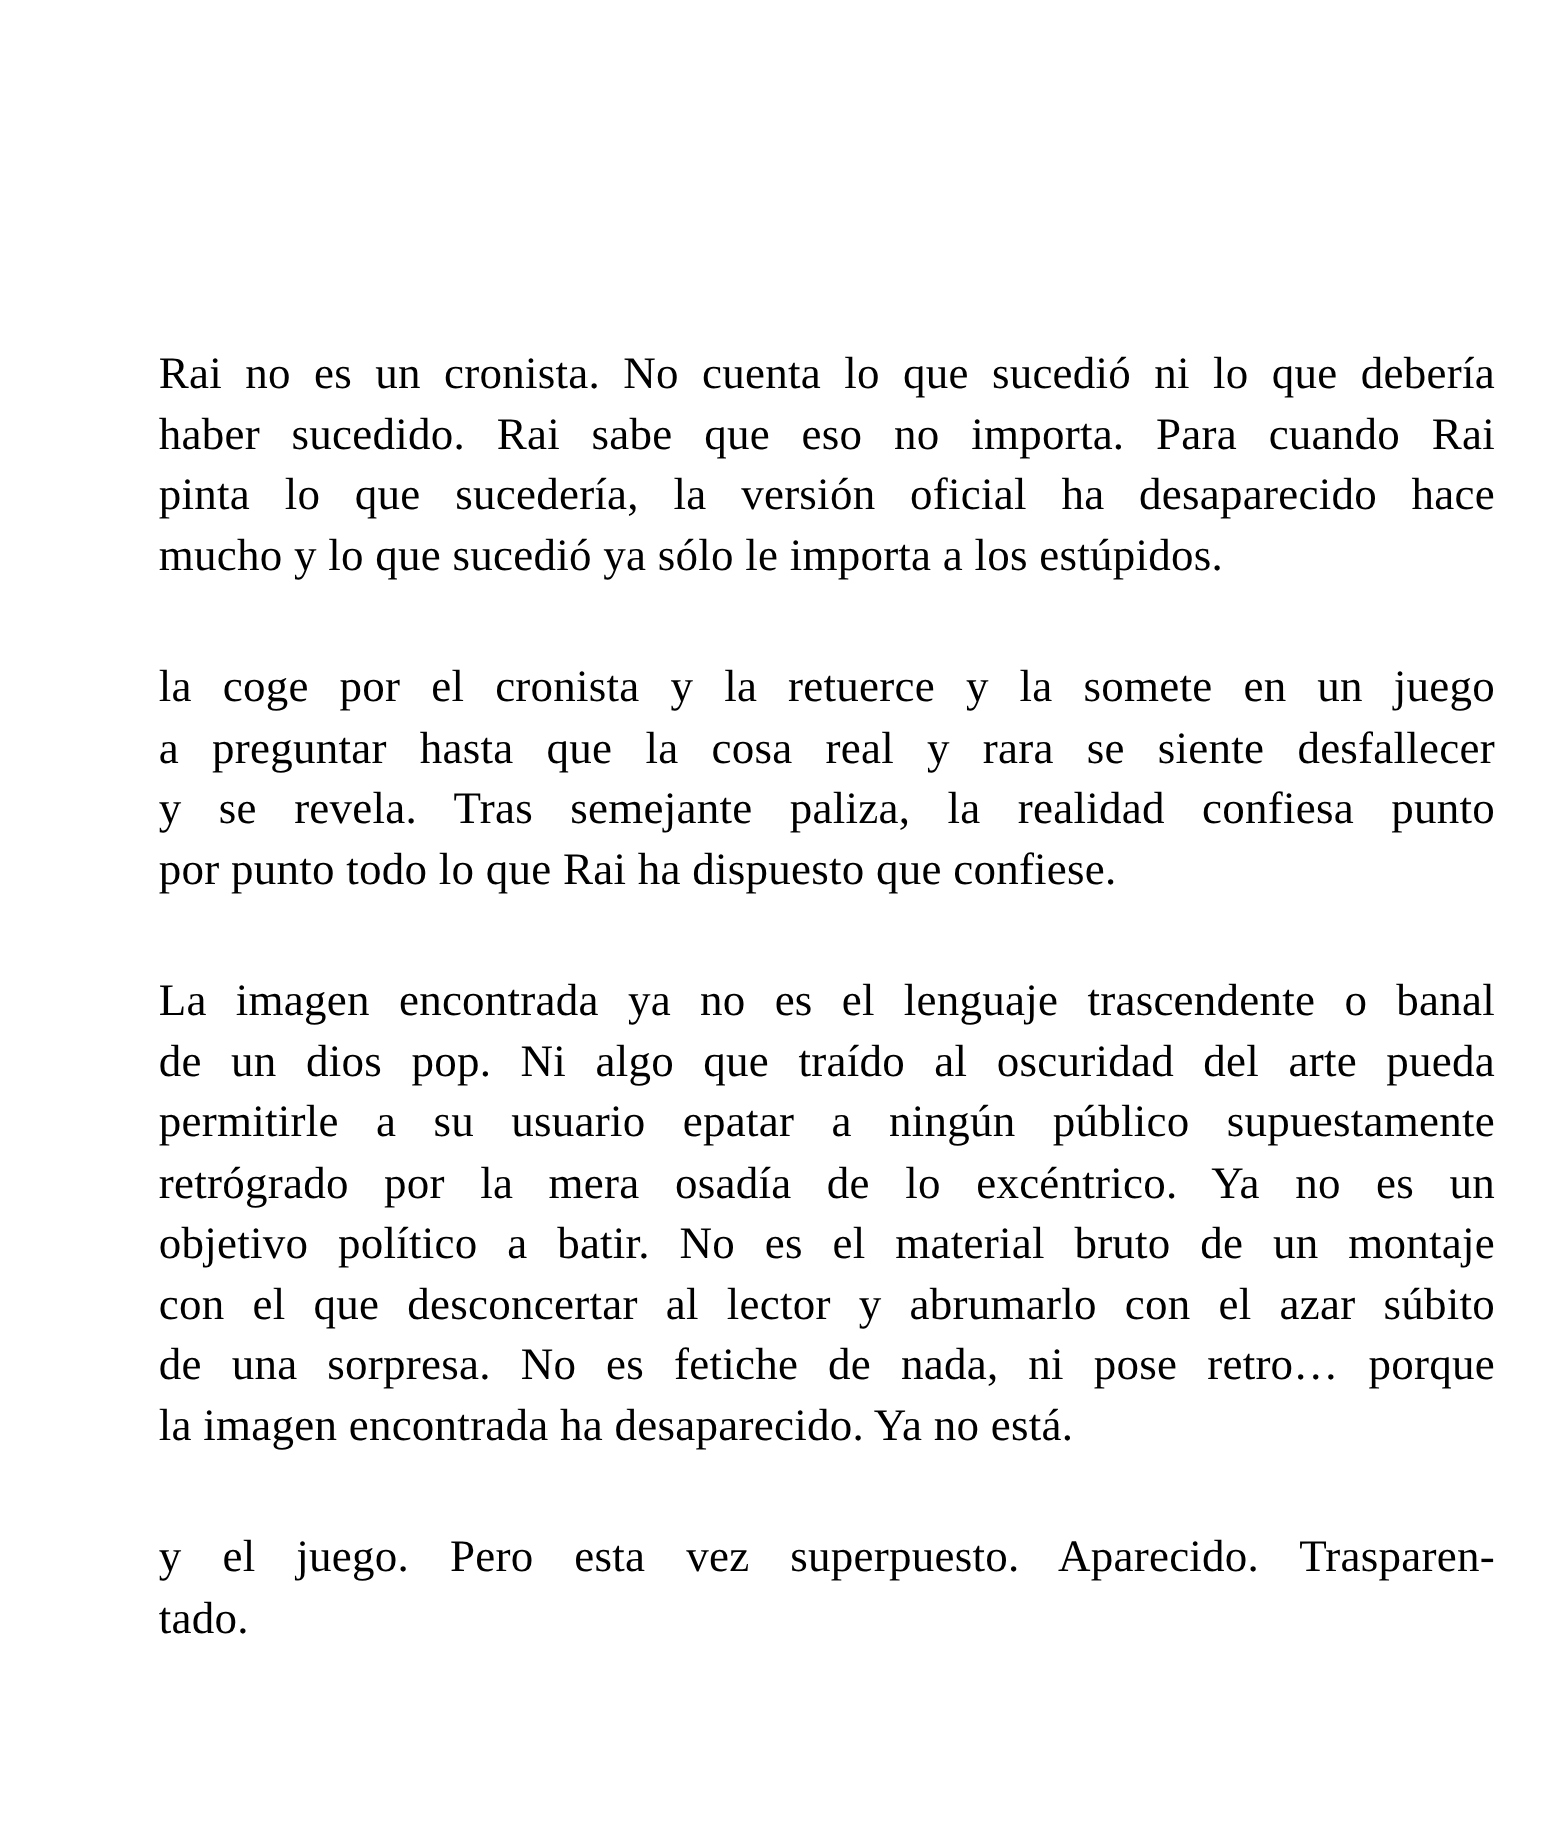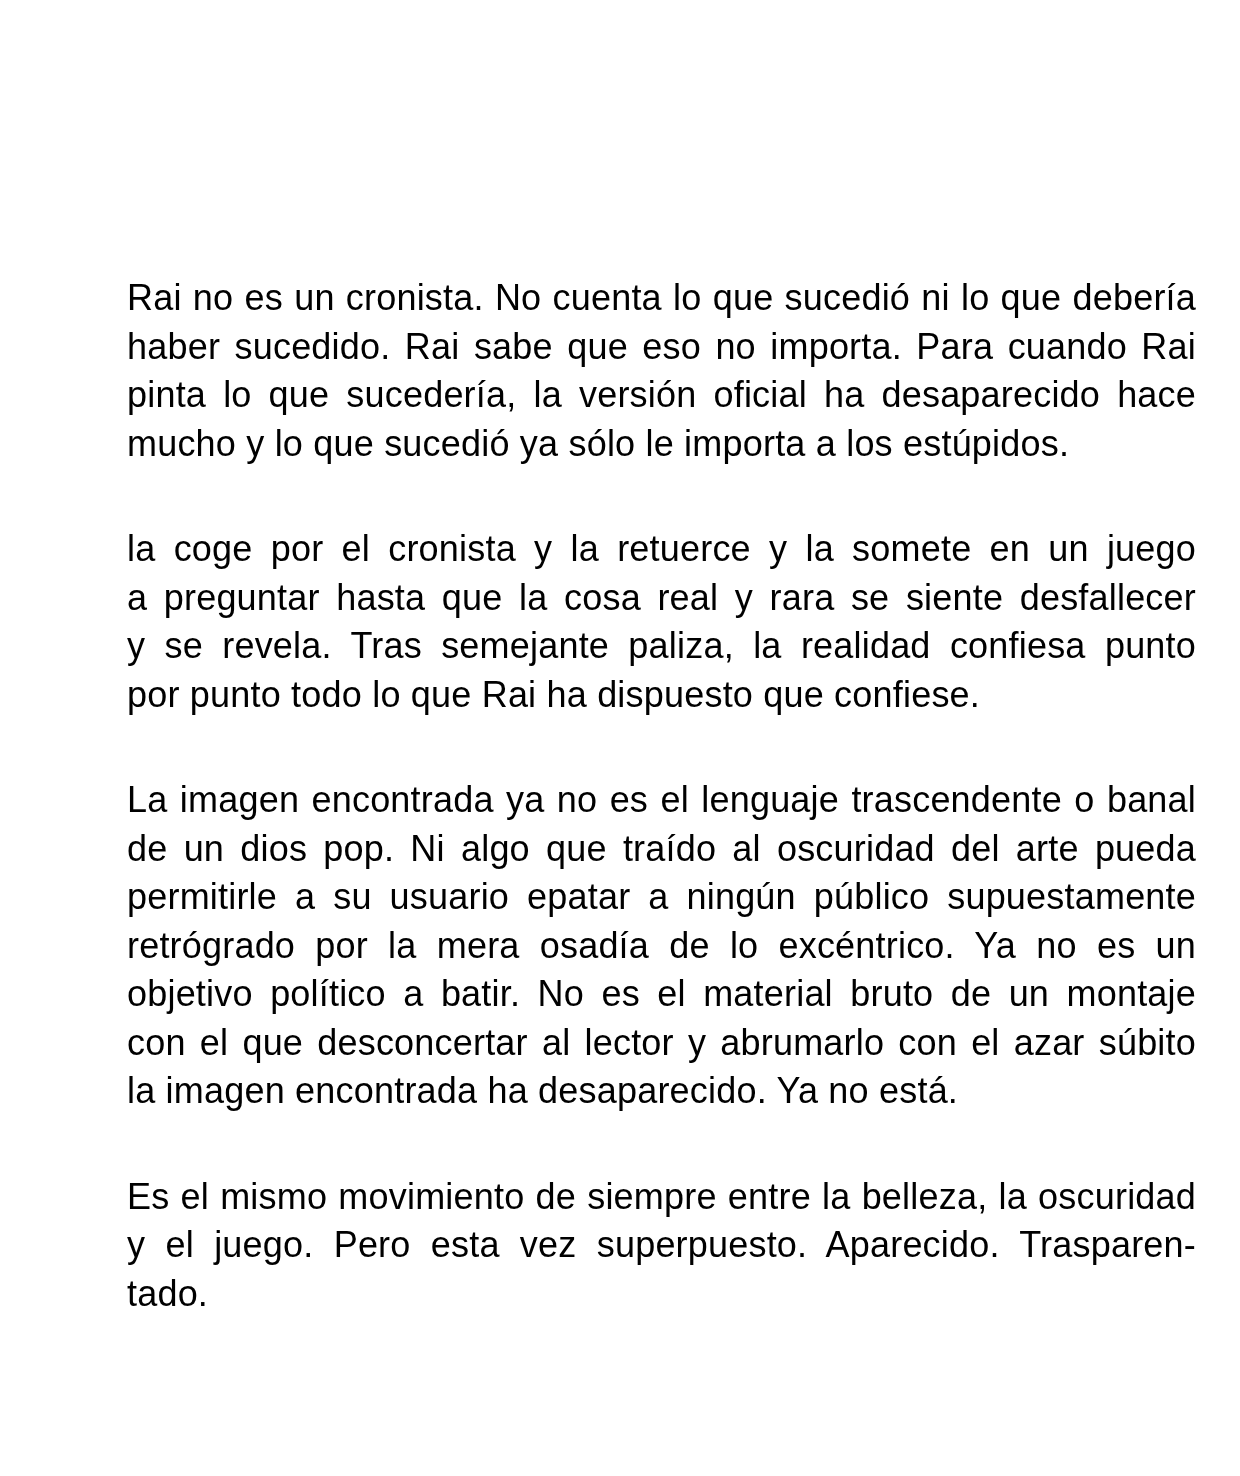--- a/index.html
+++ b/index.html
@@ -21,21 +21,21 @@
     width: 1069px;
   }
   .para {
     margin: 0 0 57px 0;
     padding: 0;
   }
   .para:last-child {
     margin-bottom: 0;
   }
   .line {
-    font-family: Liberation Sans, sans-serif;
+    font-family: Liberation Serif, serif;
     font-size: 36px;
     line-height: 48.5px;
     color: #000000;
     text-align: justify;
     text-align-last: justify;
     -moz-text-align-last: justify;
     letter-spacing: 0.2px;
   }
   .line.last {
     text-align: center;
@@ -63,23 +63,23 @@
       <div class="line last">por punto todo lo que Rai ha dispuesto que confiese.</div>
     </div>
 
     <div class="para">
       <div class="line">La imagen encontrada ya no es el lenguaje trascendente o banal</div>
       <div class="line">de un dios pop. Ni algo que traído al oscuridad del arte pueda</div>
       <div class="line">permitirle a su usuario epatar a ningún público supuestamente</div>
       <div class="line">retrógrado por la mera osadía de lo excéntrico. Ya no es un</div>
       <div class="line">objetivo político a batir. No es el material bruto de un montaje</div>
       <div class="line">con el que desconcertar al lector y abrumarlo con el azar súbito</div>
+      <div class="line">de una sorpresa. No es fetiche de nada, ni pose retro… porque</div>
       <div class="line last">la imagen encontrada ha desaparecido. Ya no está.</div>
     </div>
 
     <div class="para">
-      <div class="line">Es el mismo movimiento de siempre entre la belleza, la oscuridad</div>
       <div class="line">y el juego. Pero esta vez superpuesto. Aparecido. Trasparen-</div>
       <div class="line last">tado.</div>
     </div>
 
   </div>
 </div>
 
 </body></html>

